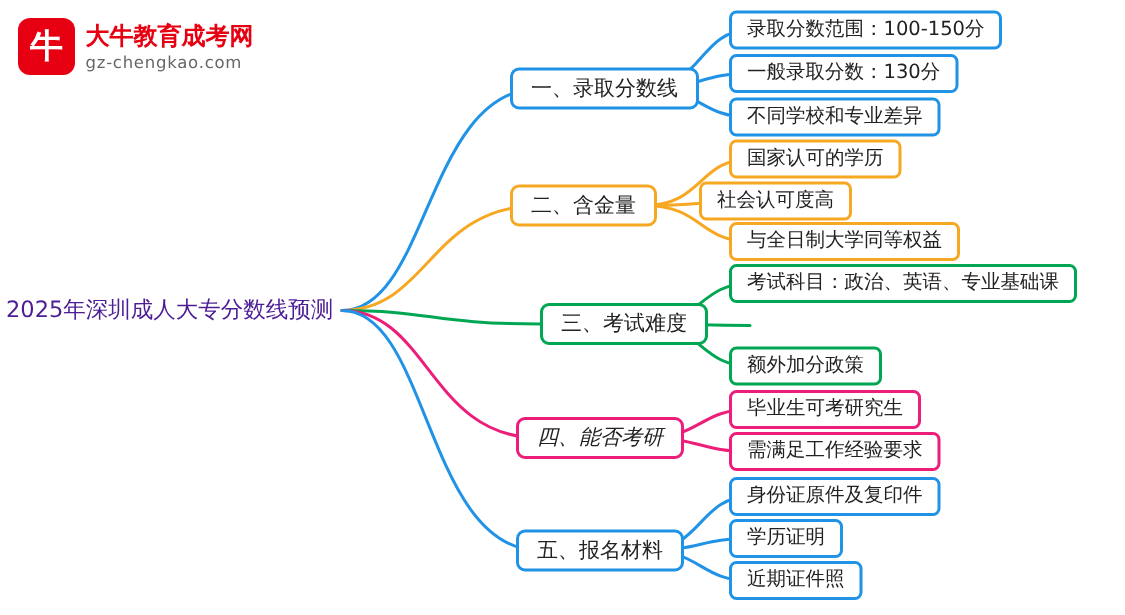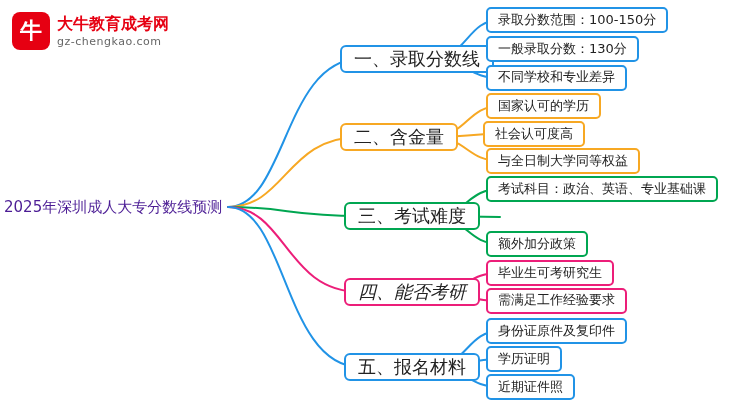--- a/index.html
+++ b/index.html
@@ -7,21 +7,21 @@
     position:relative;width:750px;height:410px;background:#fff;overflow:hidden;
     font-family:"DejaVu Sans","Liberation Sans",sans-serif;
   }
   svg.connectors{position:absolute;left:0;top:0;z-index:0;}
   .conn{fill:none;stroke:#999;stroke-width:2;stroke-linecap:round;}
   .node{
     position:absolute;z-index:2;background:#fff;border:2px solid #4d7c0f;border-radius:5px;
     padding:2px 10px;font-size:13px;line-height:18px;color:#222;white-space:nowrap;
     transform:translateY(-50%);
   }
-  .branch{font-size:18px;padding:3px 12px;border-radius:6px;}
+  .branch{font-size:14px;padding:3px 12px;border-radius:6px;}
   .central{
     position:absolute;z-index:2;left:4px;top:207px;transform:translateY(-50%);
     font-size:15px;color:#4c1d95;white-space:nowrap;
   }
   .logo{position:absolute;z-index:3;left:12px;top:12px;display:flex;align-items:flex-start;gap:7px;}
   .logo-icon{
     width:38px;height:38px;background:#e60012;border-radius:8px;color:#fff;
     display:flex;align-items:center;justify-content:center;font-size:22px;font-weight:bold;
   }
   .logo-title{color:#e60012;font-weight:bold;font-size:16px;line-height:20px;margin-top:2px;}
@@ -65,30 +65,30 @@
     <div class="logo-text">
       <div class="logo-title">大牛教育成考网</div>
       <div class="logo-subtitle">gz-chengkao.com</div>
     </div>
   </div>
 
   <div class="central">2025年深圳成人大专分数线预测</div>
 
   <div class="node branch" style="left: 340px; top: 59px; border-color: rgb(33, 147, 230);">一、录取分数线</div>
   <div class="node branch" style="left: 340px; top: 137px; border-color: rgb(247, 168, 35);">二、含金量</div>
-  <div class="node branch" style="left: 344px; top: 216px; border-color: rgb(0, 166, 81);">三、考试难度</div>
+  <div class="node branch" style="left: 360px; top: 216px; border-color: rgb(0, 166, 81);">三、考试难度</div>
   <div class="node branch" style="left: 344px; top: 292px; border-color: rgb(236, 30, 121); font-style: italic;">四、能否考研</div>
   <div class="node branch" style="left: 344px; top: 367px; border-color: rgb(33, 147, 230);">五、报名材料</div>
 
   <div class="node" style="left: 486px; top: 20px; border-color: rgb(33, 147, 230);">录取分数范围：100-150分</div>
   <div class="node" style="left: 486px; top: 49px; border-color: rgb(33, 147, 230);">一般录取分数：130分</div>
   <div class="node" style="left: 486px; top: 78px; border-color: rgb(33, 147, 230); font-family: Liberation Mono, monospace;">不同学校和专业差异</div>
 
   <div class="node" style="left: 486px; top: 106px; border-color: rgb(247, 168, 35);">国家认可的学历</div>
-  <div class="node" style="left: 483px; top: 134px; border-color: rgb(247, 168, 35);">社会认可度高</div>
+  <div class="node" style="left: 466px; top: 134px; border-color: rgb(247, 168, 35); font-family: Liberation Mono, monospace;">社会认可度高</div>
   <div class="node" style="left: 486px; top: 161px; border-color: rgb(247, 168, 35);">与全日制大学同等权益</div>
 
   <div class="node" style="left: 486px; top: 189px; border-color: rgb(0, 166, 81);">考试科目：政治、英语、专业基础课</div>
   <div class="node" style="left: 486px; top: 273px; border-color: rgb(236, 30, 121);">毕业生可考研究生</div>
 
   <div class="node" style="left: 486px; top: 244px; border-color: rgb(0, 166, 81);">额外加分政策</div>
   <div class="node" style="left: 486px; top: 301px; border-color: rgb(236, 30, 121); font-family: Liberation Mono, monospace;">需满足工作经验要求</div>
 
   <div class="node" style="left: 486px; top: 331px; border-color: rgb(33, 147, 230);">身份证原件及复印件</div>
   <div class="node" style="left: 486px; top: 359px; border-color: rgb(33, 147, 230);">学历证明</div>

